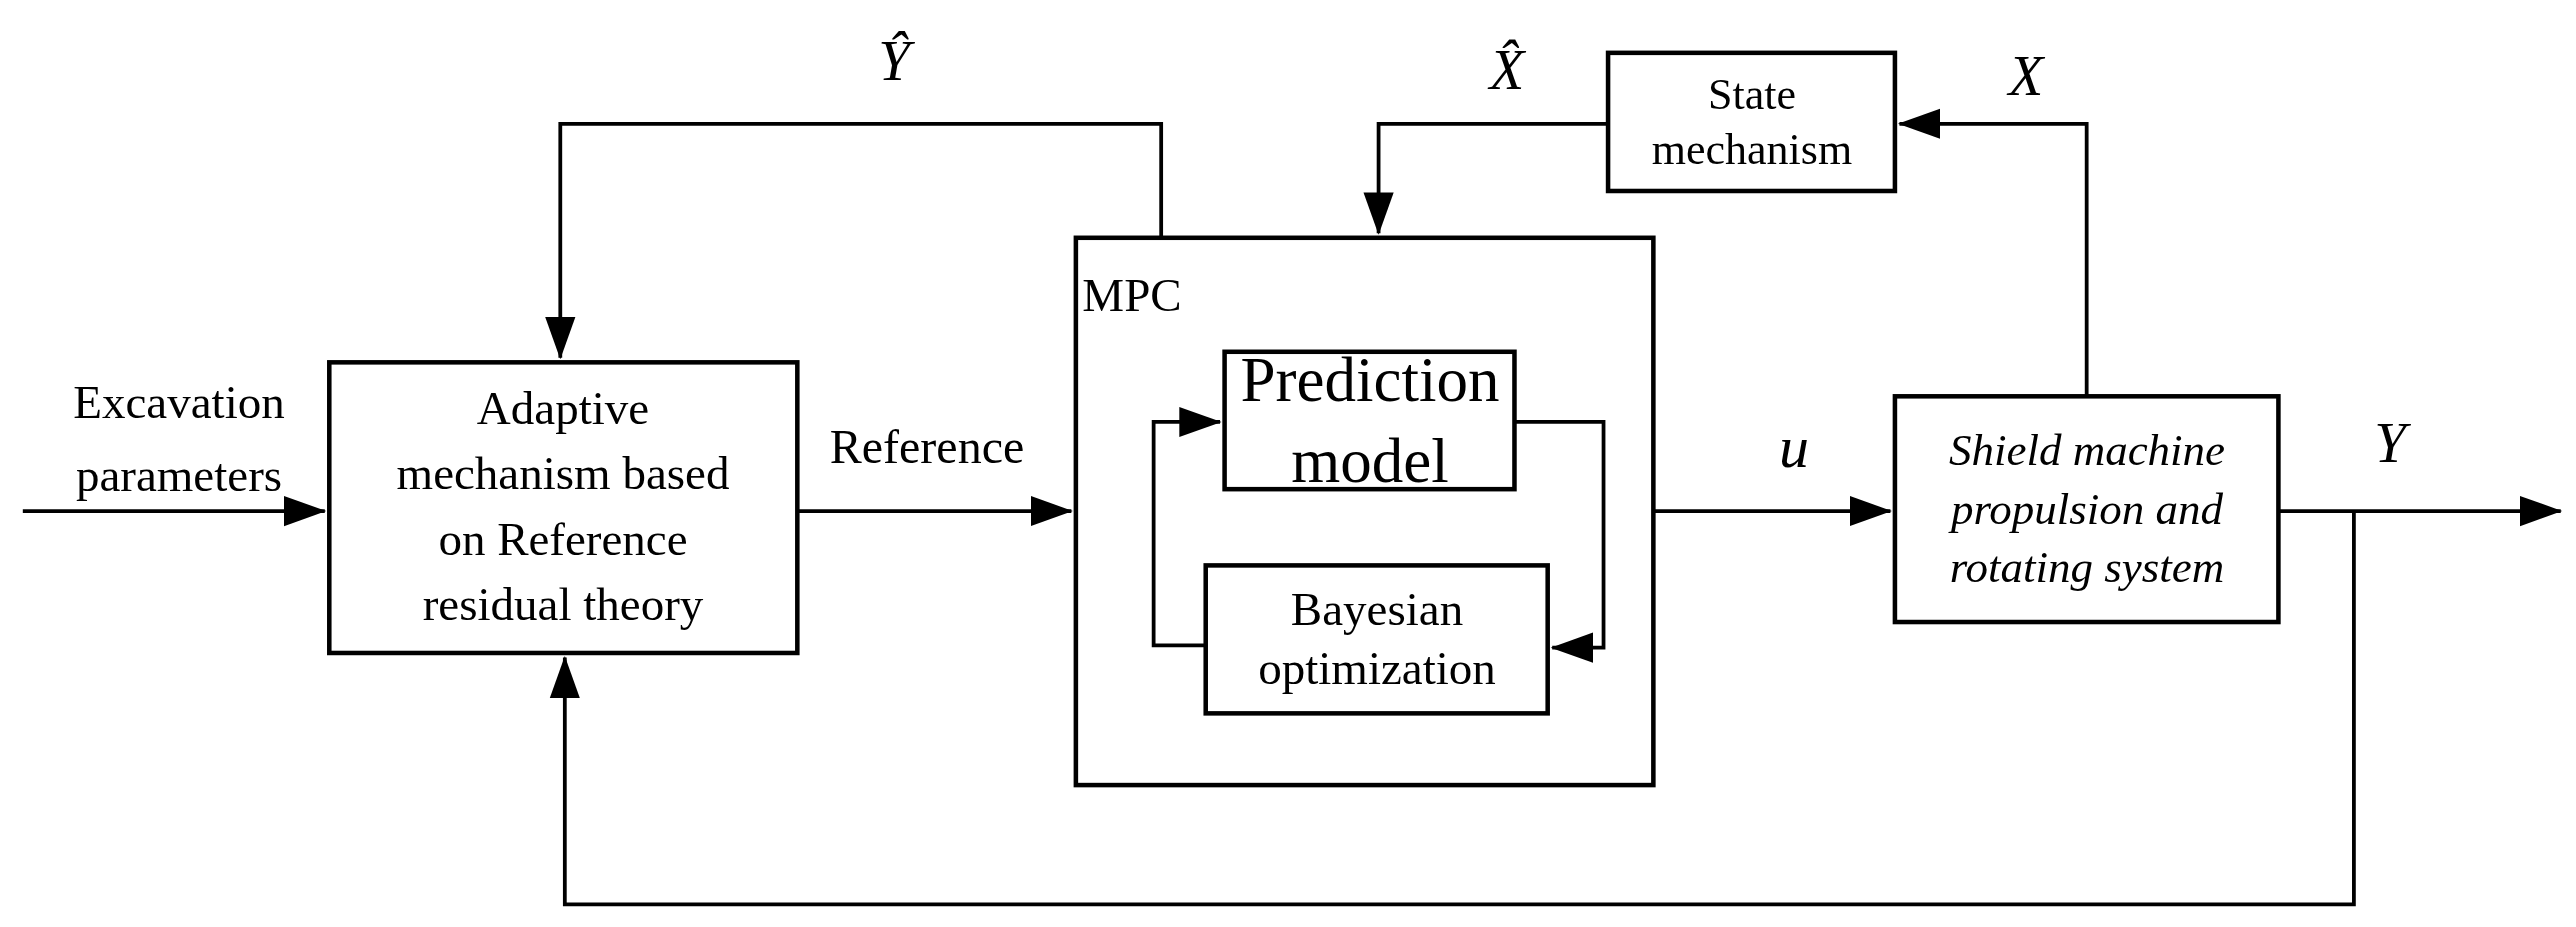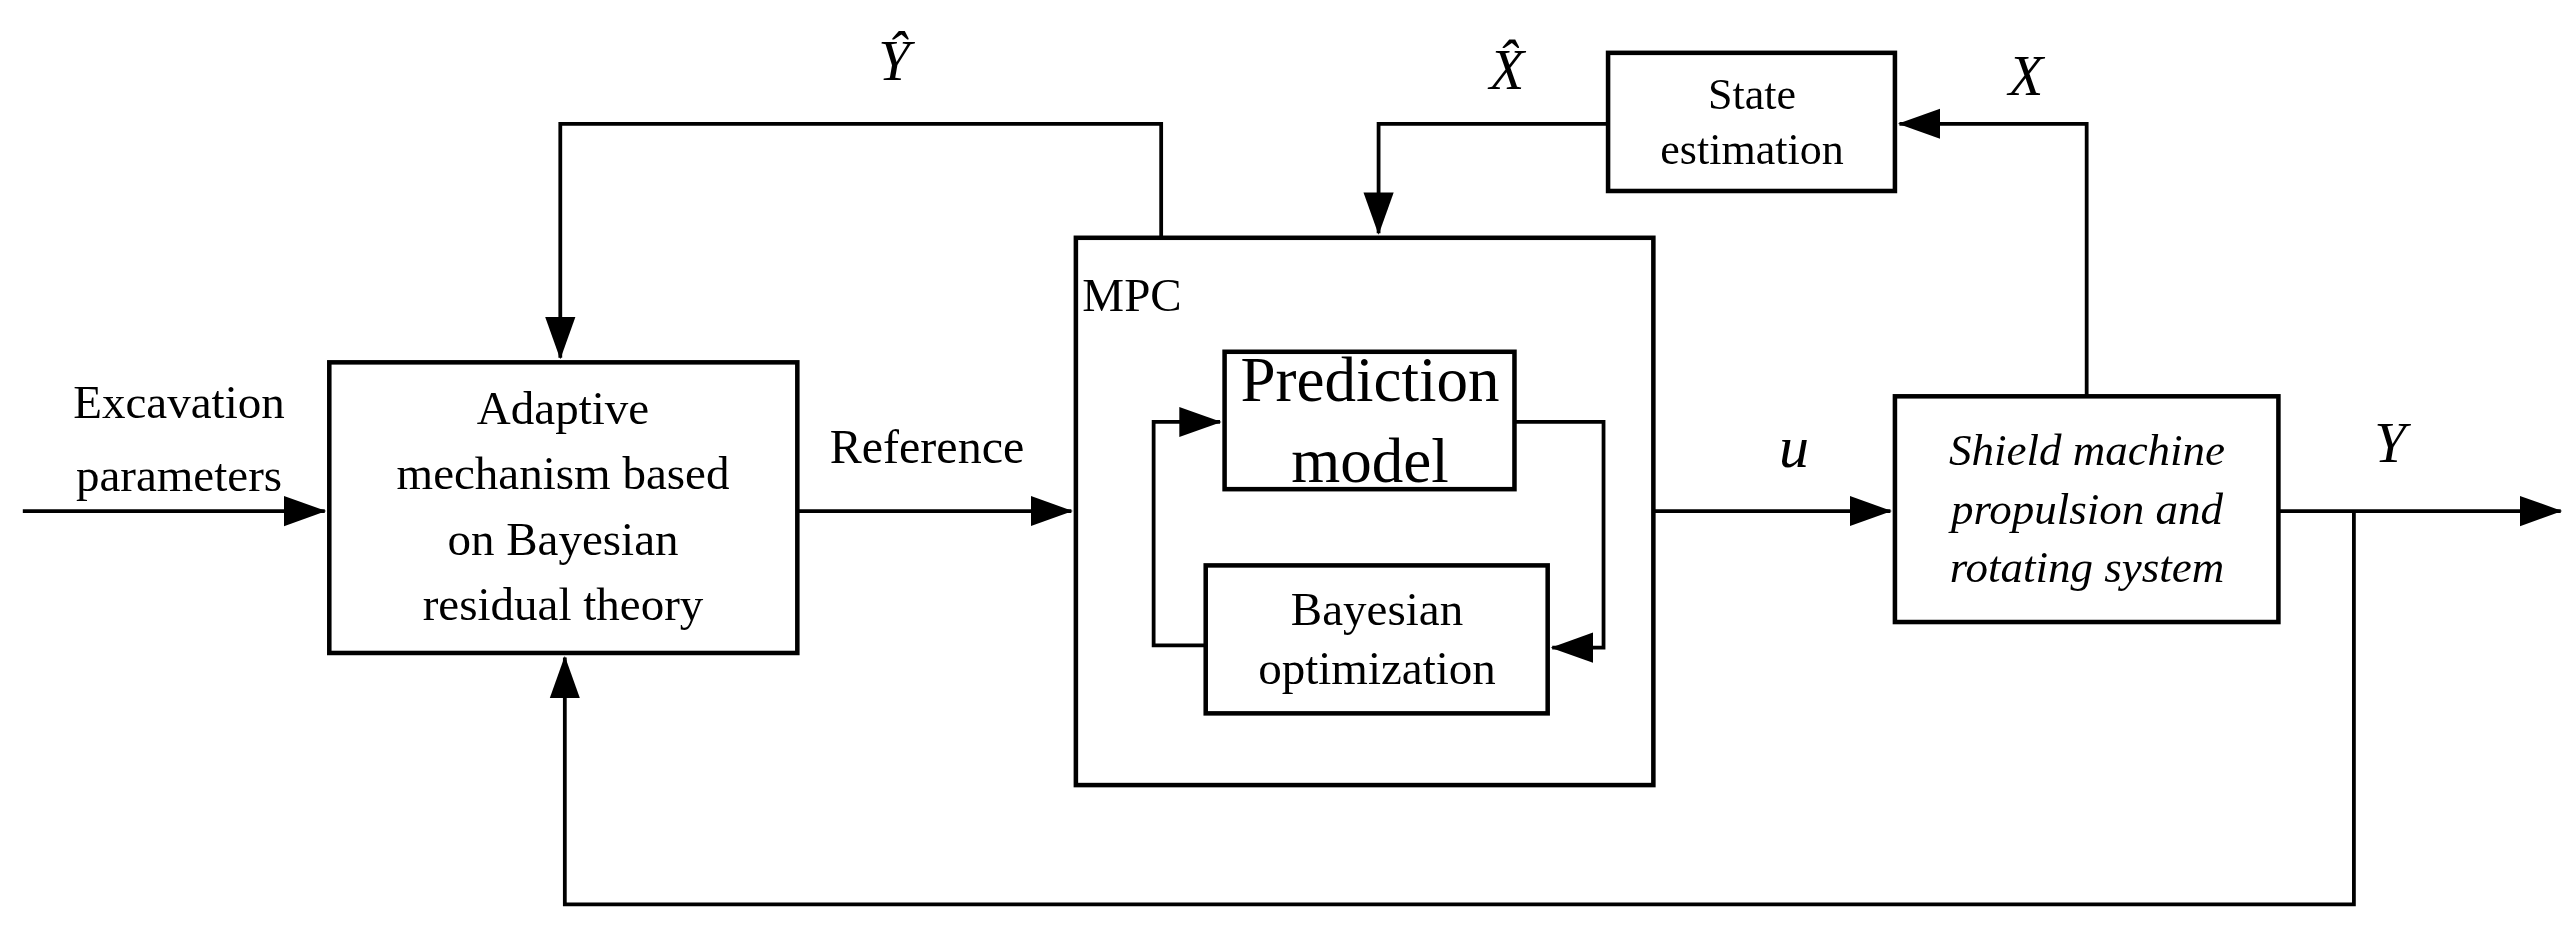--- a/index.html
+++ b/index.html
@@ -60,35 +60,35 @@
     <path d="M 1597 855 L 1528 855 L 1528 559 L 1616 559" stroke="#000000" stroke-width="5" fill="none" marker-end="url(#arrow)"></path>
 
     <path d="M 3118 677 L 3118 1198 L 748 1198 L 748 871" stroke="#000000" stroke-width="5" fill="none" marker-end="url(#arrow)"></path>
   </svg>
 
   <div class="lbl" style="left:179px;  top:439px;  font-size:47px; line-height:1.55;">Excavation
 parameters</div>
 
   <div class="lbl" style="left:563px;  top:507px;  font-size:47px; line-height:1.39;">Adaptive
 mechanism based
-on Bayesian
+on Reference
 residual theory</div>
 
   <div class="lbl" style="left:927px; top:447px;  font-size:48px;">Reference</div>
 
   <div class="lbl" style="left:1132px; top:295px;  font-size:47px;">MPC</div>
 
   <div class="lbl" style="left:1370px; top:421px;  font-size:63px; line-height:1.29;">Prediction
 model</div>
 
   <div class="lbl" style="left:1377px; top:639px;  font-size:47px; line-height:1.25;">Bayesian
 optimization</div>
 
   <div class="lbl" style="left:1752px; top:122px;  font-size:44px; line-height:1.25;">State
-estimation</div>
+mechanism</div>
 
   <div class="lbl" style="left:2087px; top:509px;  font-size:45px; line-height:1.3;font-style:italic;">Shield machine
 propulsion and
 rotating system</div>
 
   <div class="lbl math" style="left:894px; top:60px;  font-size:57px;">Ŷ</div>
 
   <div class="lbl math" style="left:1507px; top:69px;  font-size:57px;">X̂</div>
 
   <div class="lbl math" style="left:2026px; top:75px; font-size:57px;">X</div>

